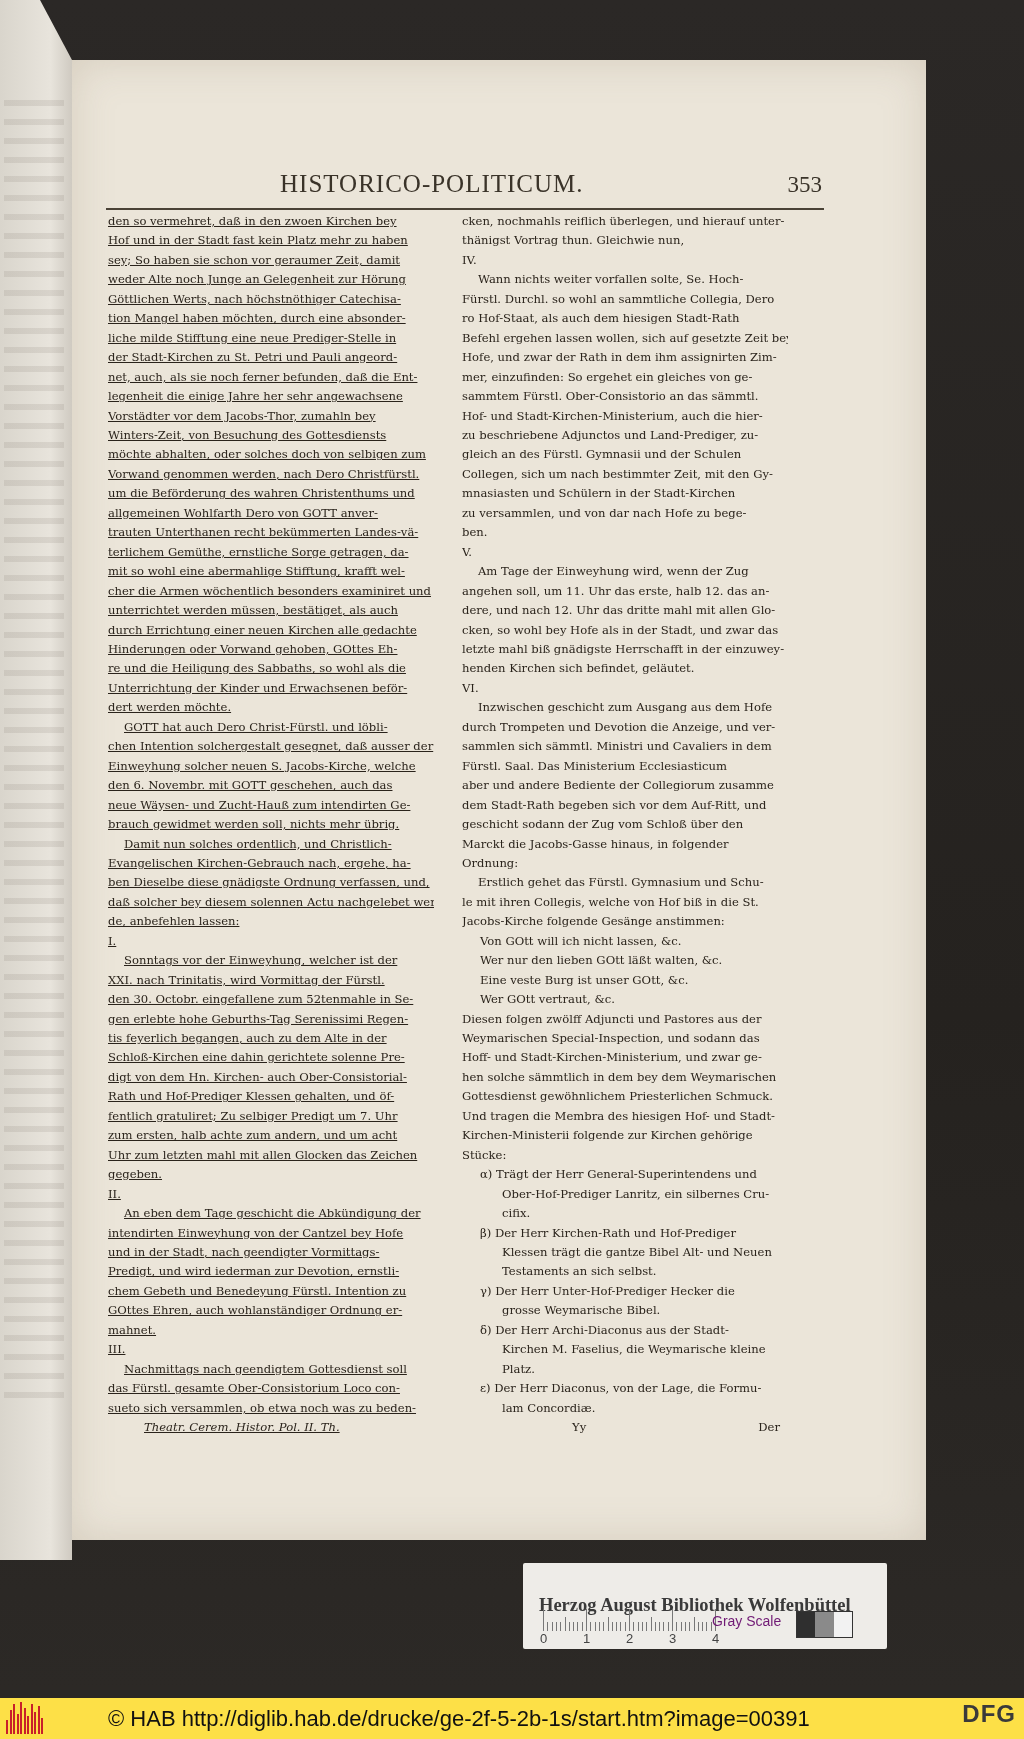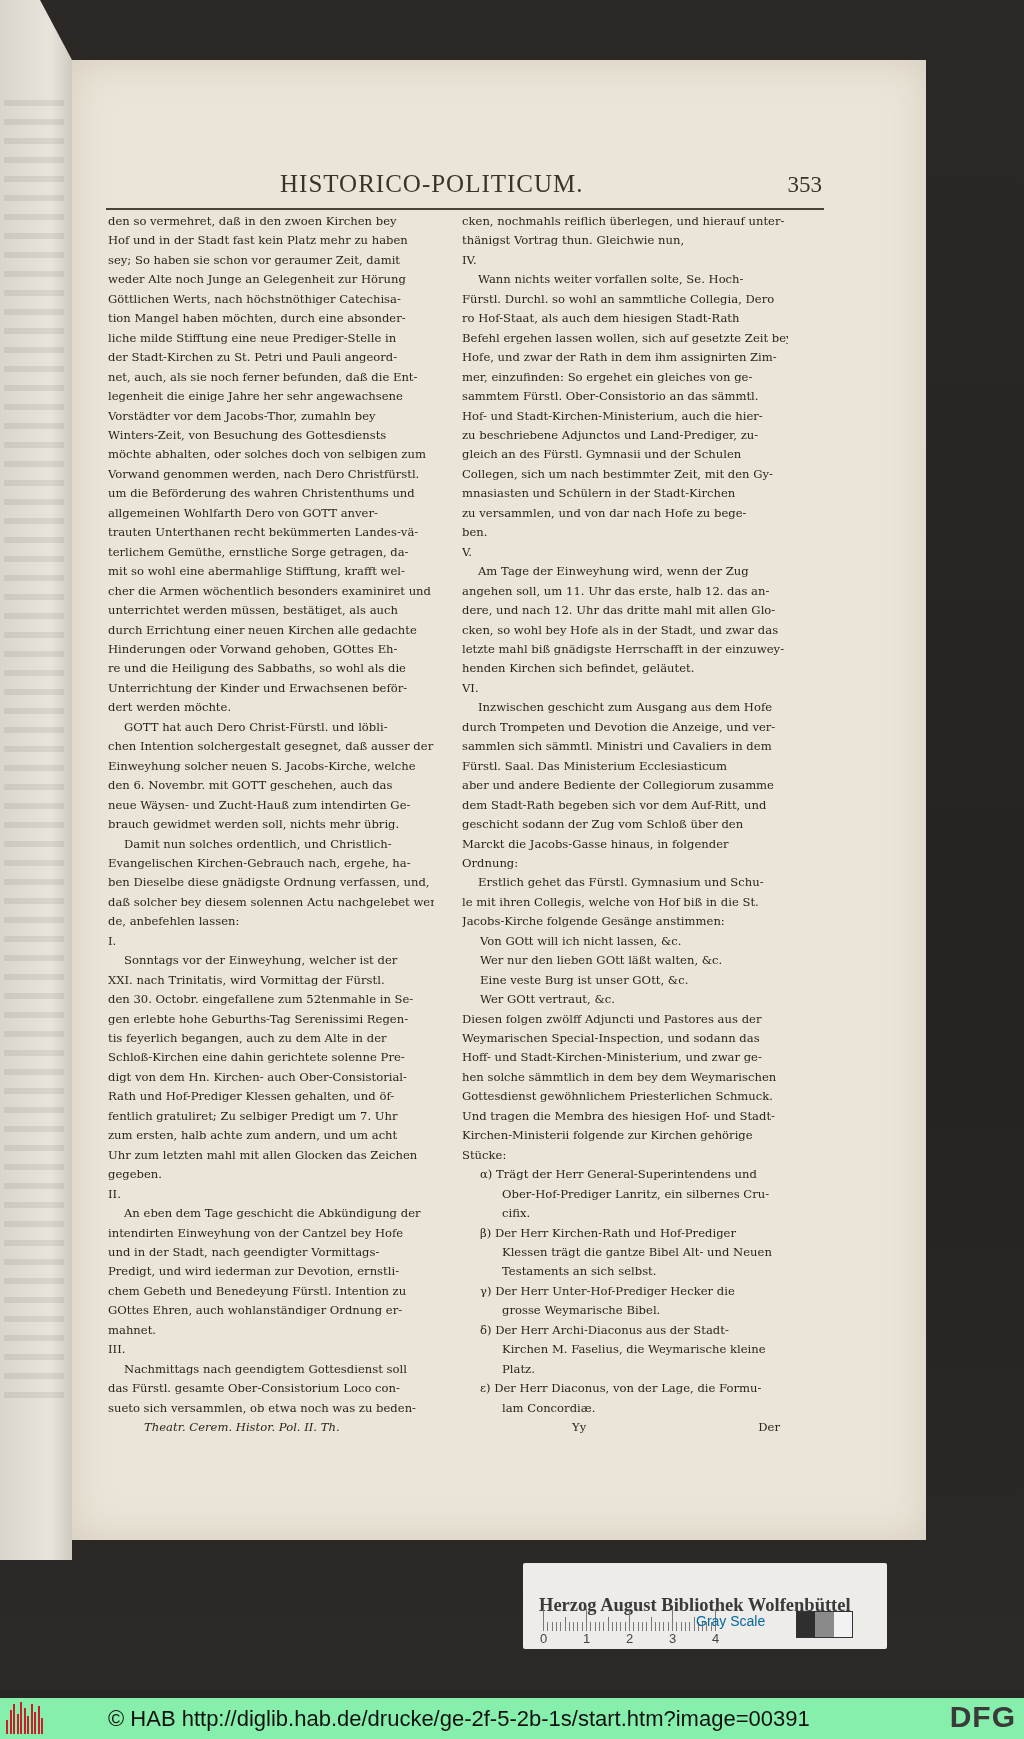--- a/index.html
+++ b/index.html
@@ -41,21 +41,21 @@
   }
   .rule {
     position: absolute; left: 34px; top: 148px; width: 718px; height: 2px;
     background: #4a4236;
   }
   .col {
     position: absolute; top: 152px; width: 326px;
     font-family: "DejaVu Serif", serif; font-size: 11.6px; line-height: 19.45px;
     color: #2a231b; text-align: justify;
   }
-  .col.left { left: 36px; }
+  .col.left { left: 36px; text-decoration: underline; }
   .col.right { left: 390px; }
   .line { white-space: nowrap; overflow: hidden; }
   .indent { padding-left: 16px; }
   .hymn { padding-left: 18px; }
   .item { padding-left: 18px; }
   .item-cont { padding-left: 40px; }
   .heading { text-align: left; }
   .foot-left { padding-left: 36px; font-style: italic; }
   .catch-row { display: flex; justify-content: space-between; padding-left: 110px; padding-right: 8px; }
   .hab-card {
@@ -68,44 +68,44 @@
   }
   .ruler {
     position: absolute; left: 20px; top: 46px; width: 176px; height: 22px;
   }
   .ruler .tick { position: absolute; bottom: 0; width: 1px; background: #777; }
   .ruler-label {
     position: absolute; font-family: "Liberation Sans", sans-serif; font-size: 13px; color: #444;
   }
   .gray-label {
     position: absolute; left: 173px; top: 50px;
-    font-family: "Liberation Sans", sans-serif; font-size: 14px; color: #0369a1;
+    font-family: "Liberation Sans", sans-serif; font-size: 14px; color: #701a75; padding-left: 16px;
   }
   .gray-scale {
     position: absolute; left: 273px; top: 48px; width: 55px; height: 25px;
     border: 1px solid #333; display: flex;
   }
   .gray-scale span { flex: 1; }
   .footer {
     position: absolute; left: 0; top: 1698px; width: 1024px; height: 41px;
-    background: #86efac; display: flex; align-items: center;
+    background: #fde047; display: flex; align-items: center;
   }
   .footer-logo {
     width: 40px; height: 34px; margin-left: 6px; position: relative;
   }
   .footer-logo i {
     position: absolute; bottom: 2px; width: 2px; background: #c8202a;
   }
   .footer-text {
     margin-left: 62px; font-family: "Liberation Sans", sans-serif; font-size: 22px; color: #111;
     white-space: nowrap;
   }
   .dfg {
     position: absolute; right: 8px; top: 2px;
-    font-family: "Liberation Sans", sans-serif; font-weight: bold; font-size: 30px; color: #3a3a3a;
+    font-family: "Liberation Sans", sans-serif; font-weight: bold; font-size: 24px; color: #3a3a3a;
     letter-spacing: 1px;
   }
 </style>
 </head>
 <body>
 
 <div class="backdrop"></div>
 
 <div class="prev-page">
   <div class="ghost"></div>

